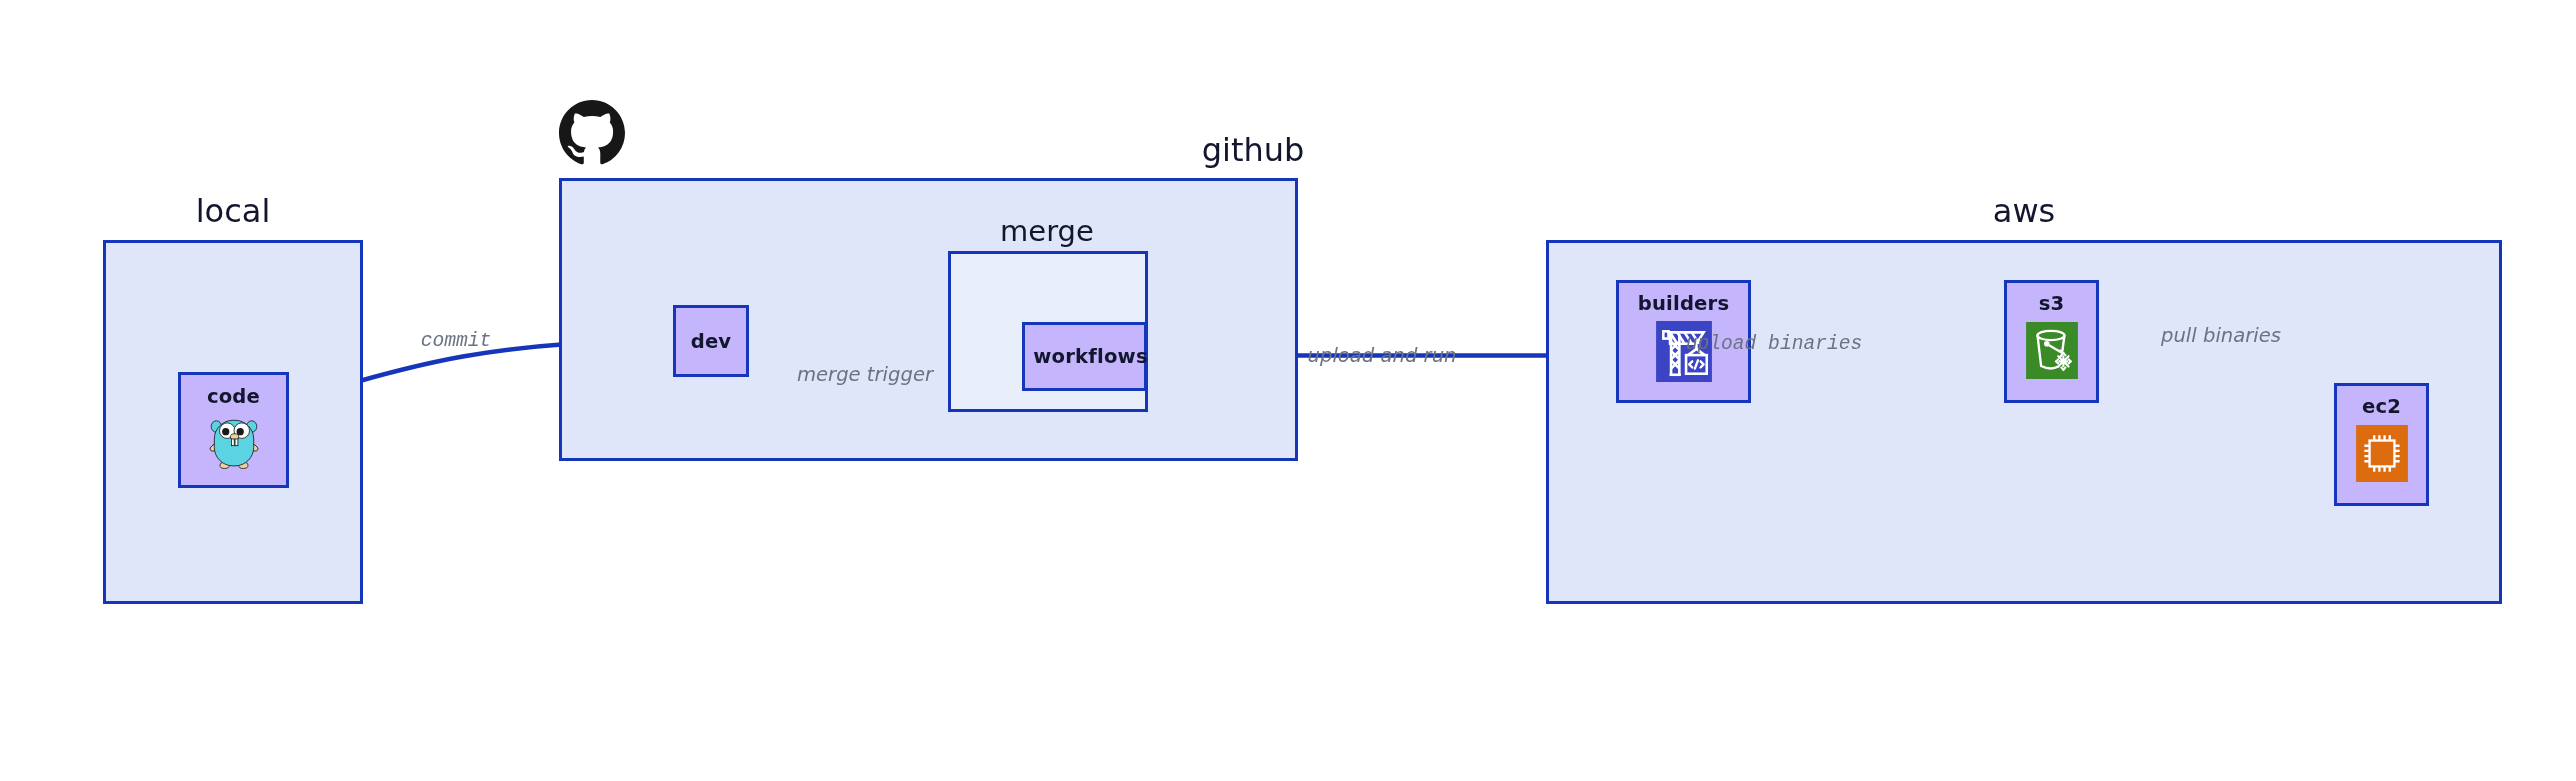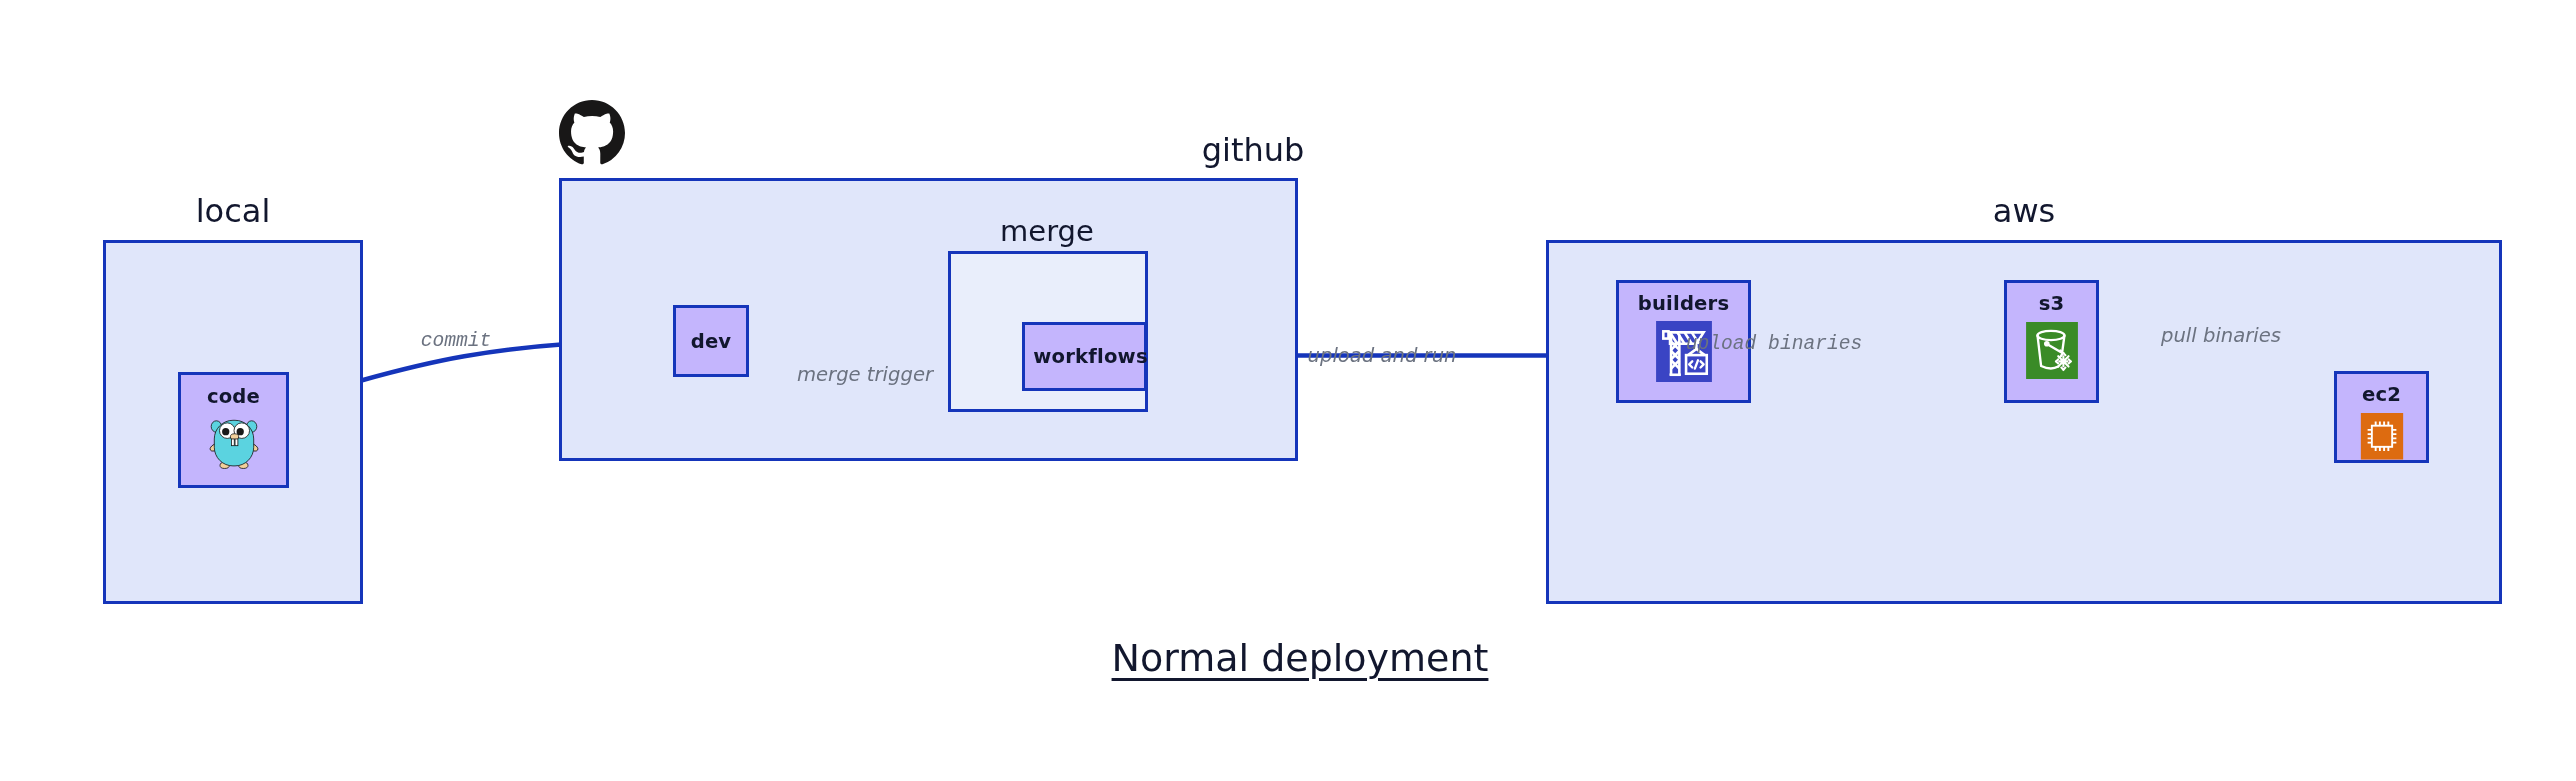--- a/index.html
+++ b/index.html
@@ -143,36 +143,35 @@
         <path d="M66 55 L72 61 L66 67"></path>
       </g>
       <g stroke="#ffffff" stroke-width="4" stroke-linecap="round">
         <path d="M72 60 V92 M58 76 H86 M62 66 L82 86 M82 66 L62 86"></path>
         <path d="M68 64 L72 60 L76 64 M68 88 L72 92 L76 88"></path>
         <path d="M62 72 L58 76 L62 80 M82 72 L86 76 L82 80"></path>
       </g>
     </svg>
   </div>
 
-  <div class="node" style="left:2334px;top:371px;width:95px;height:92px;">
+  <div class="node" style="left:2334px;top:383px;width:95px;height:123px;">
     <div class="node-label" style="margin-top:9.3px;">ec2</div>
     <svg class="icon-tile" width="52" height="57" viewBox="0 0 100 110" style="margin-top:7.2px;">
       <rect x="0" y="0" width="100" height="110" fill="#dd6b10"></rect>
       <g fill="none" stroke="#ffffff" stroke-width="4.5">
         <rect x="26" y="30" width="48" height="50"></rect>
         <path d="M35 30 V20 M45 30 V20 M55 30 V20 M65 30 V20"></path>
         <path d="M35 80 V90 M45 80 V90 M55 80 V90 M65 80 V90"></path>
         <path d="M26 40 H16 M26 50 H16 M26 60 H16 M26 70 H16"></path>
         <path d="M74 40 H84 M74 50 H84 M74 60 H84 M74 70 H84"></path>
       </g>
     </svg>
   </div>
 
   <div class="edge-label" style="left:456px;top:341px;font-family:Liberation Mono, monospace;">commit</div>
   <div class="edge-label" style="left:865px;top:355px;margin-top:19px;">merge trigger</div>
   <div class="edge-label" style="left:1382px;top:355px;">upload and run</div>
   <div class="edge-label" style="left:1774px;top:344px;font-family:Liberation Mono, monospace;">upload binaries</div>
   <div class="edge-label" style="left:2221px;top:335px;">pull binaries</div>
 
-  <div class="title" style="left:1300px;top:639px;">Normal deployment</div>
 
 </div>
 
 
 </body></html>

